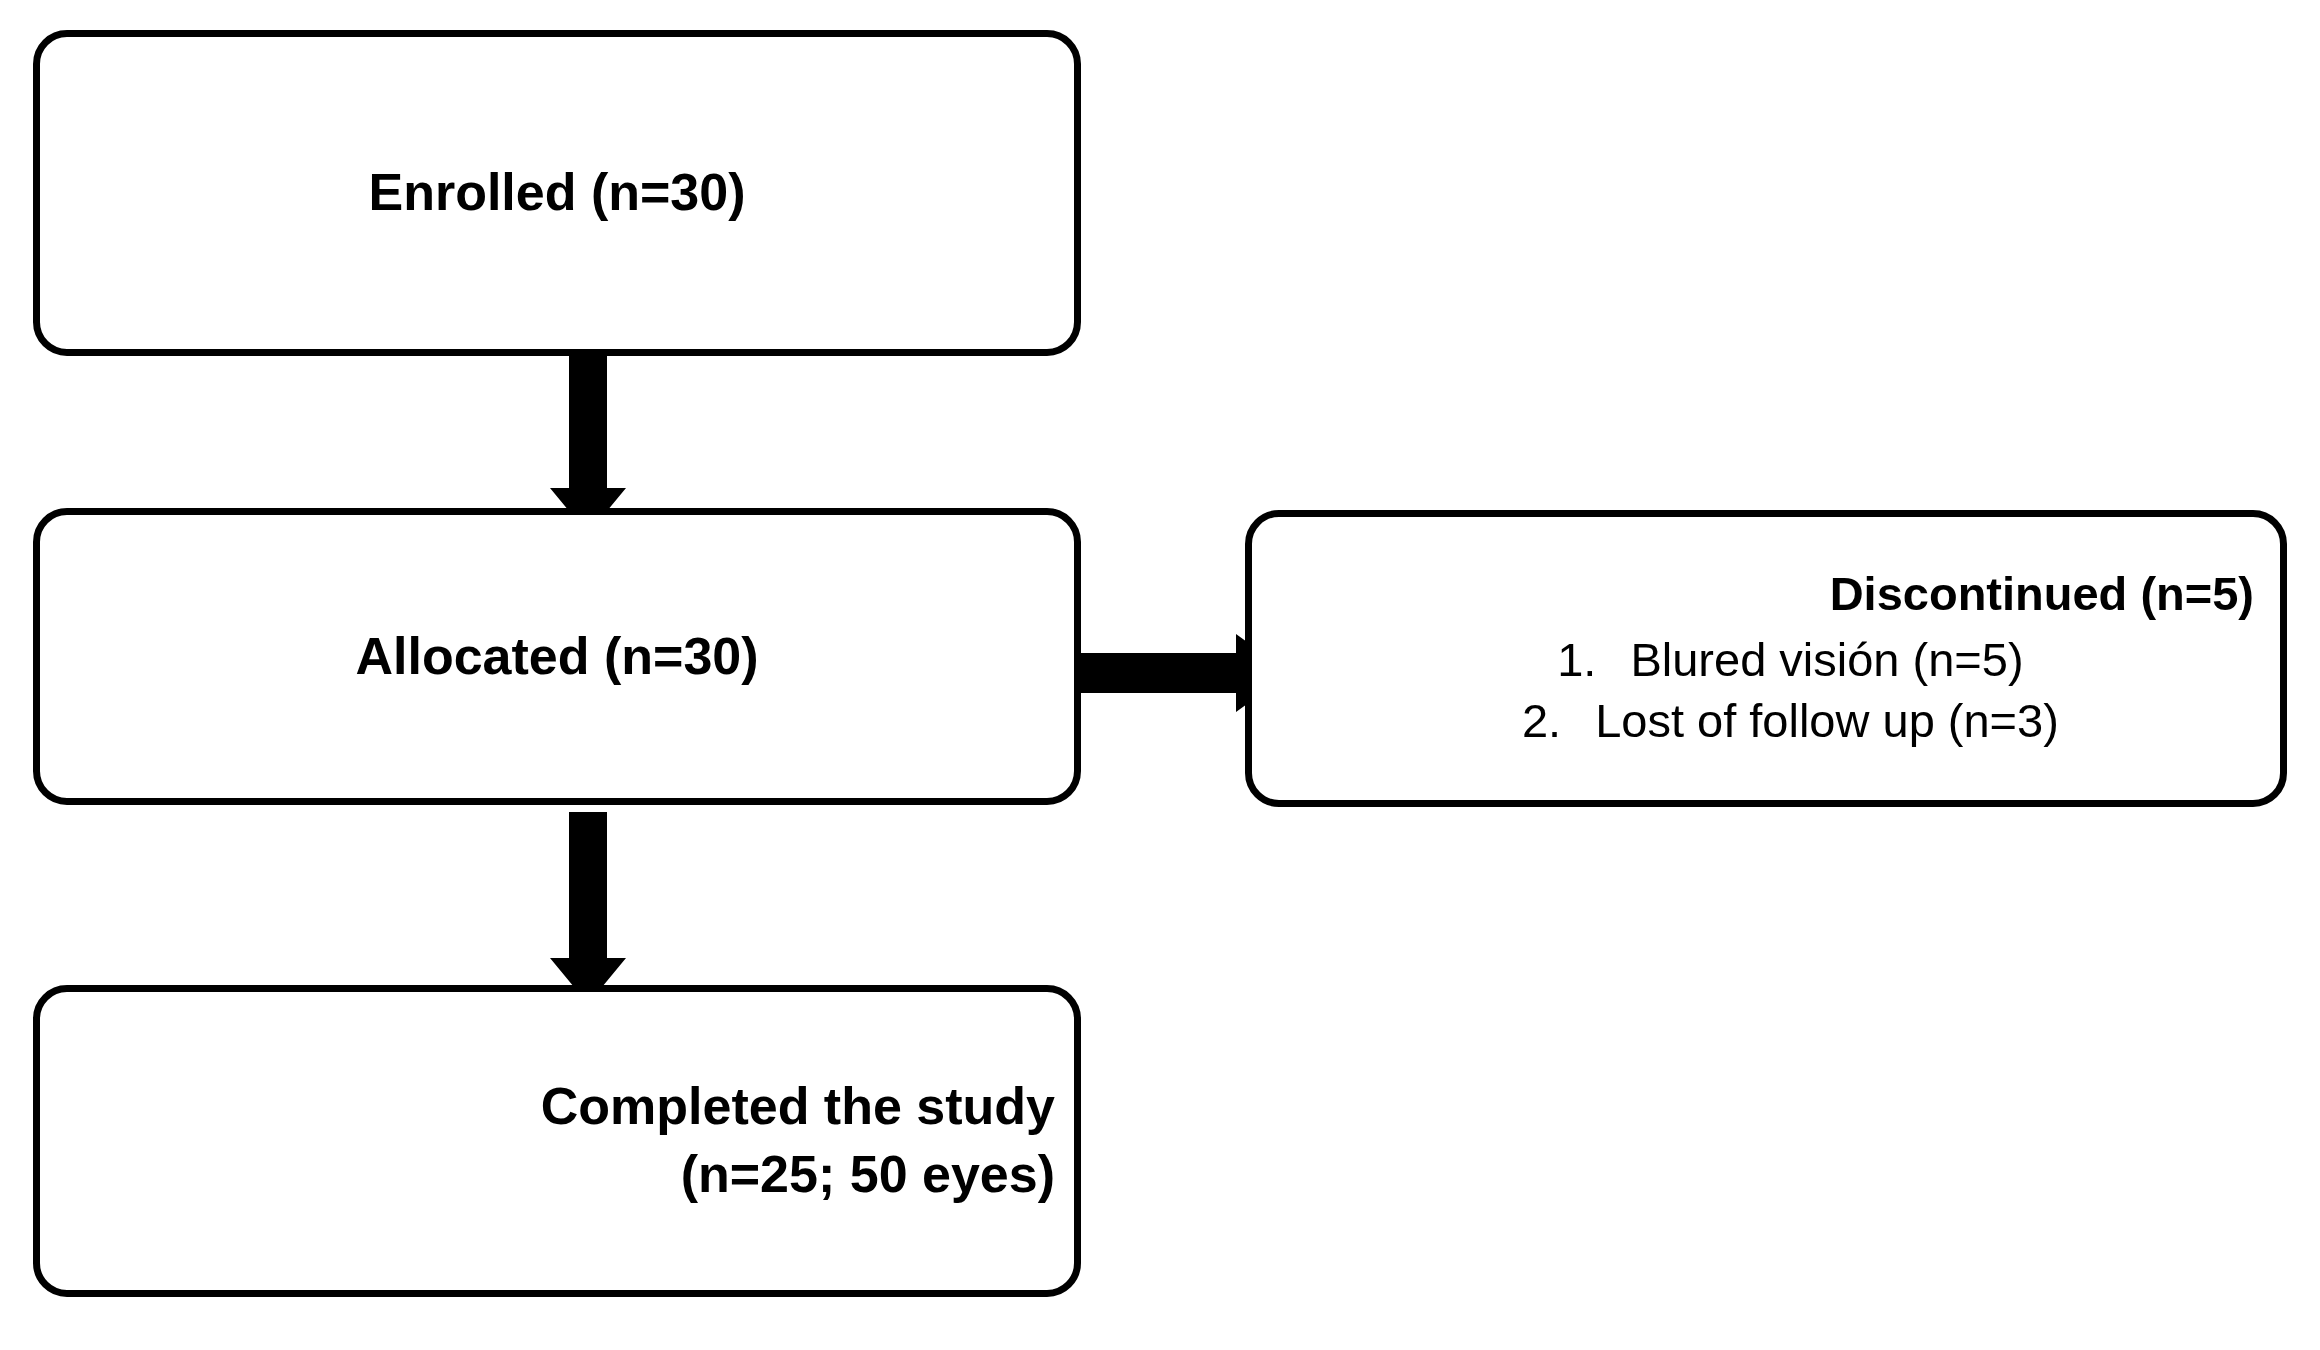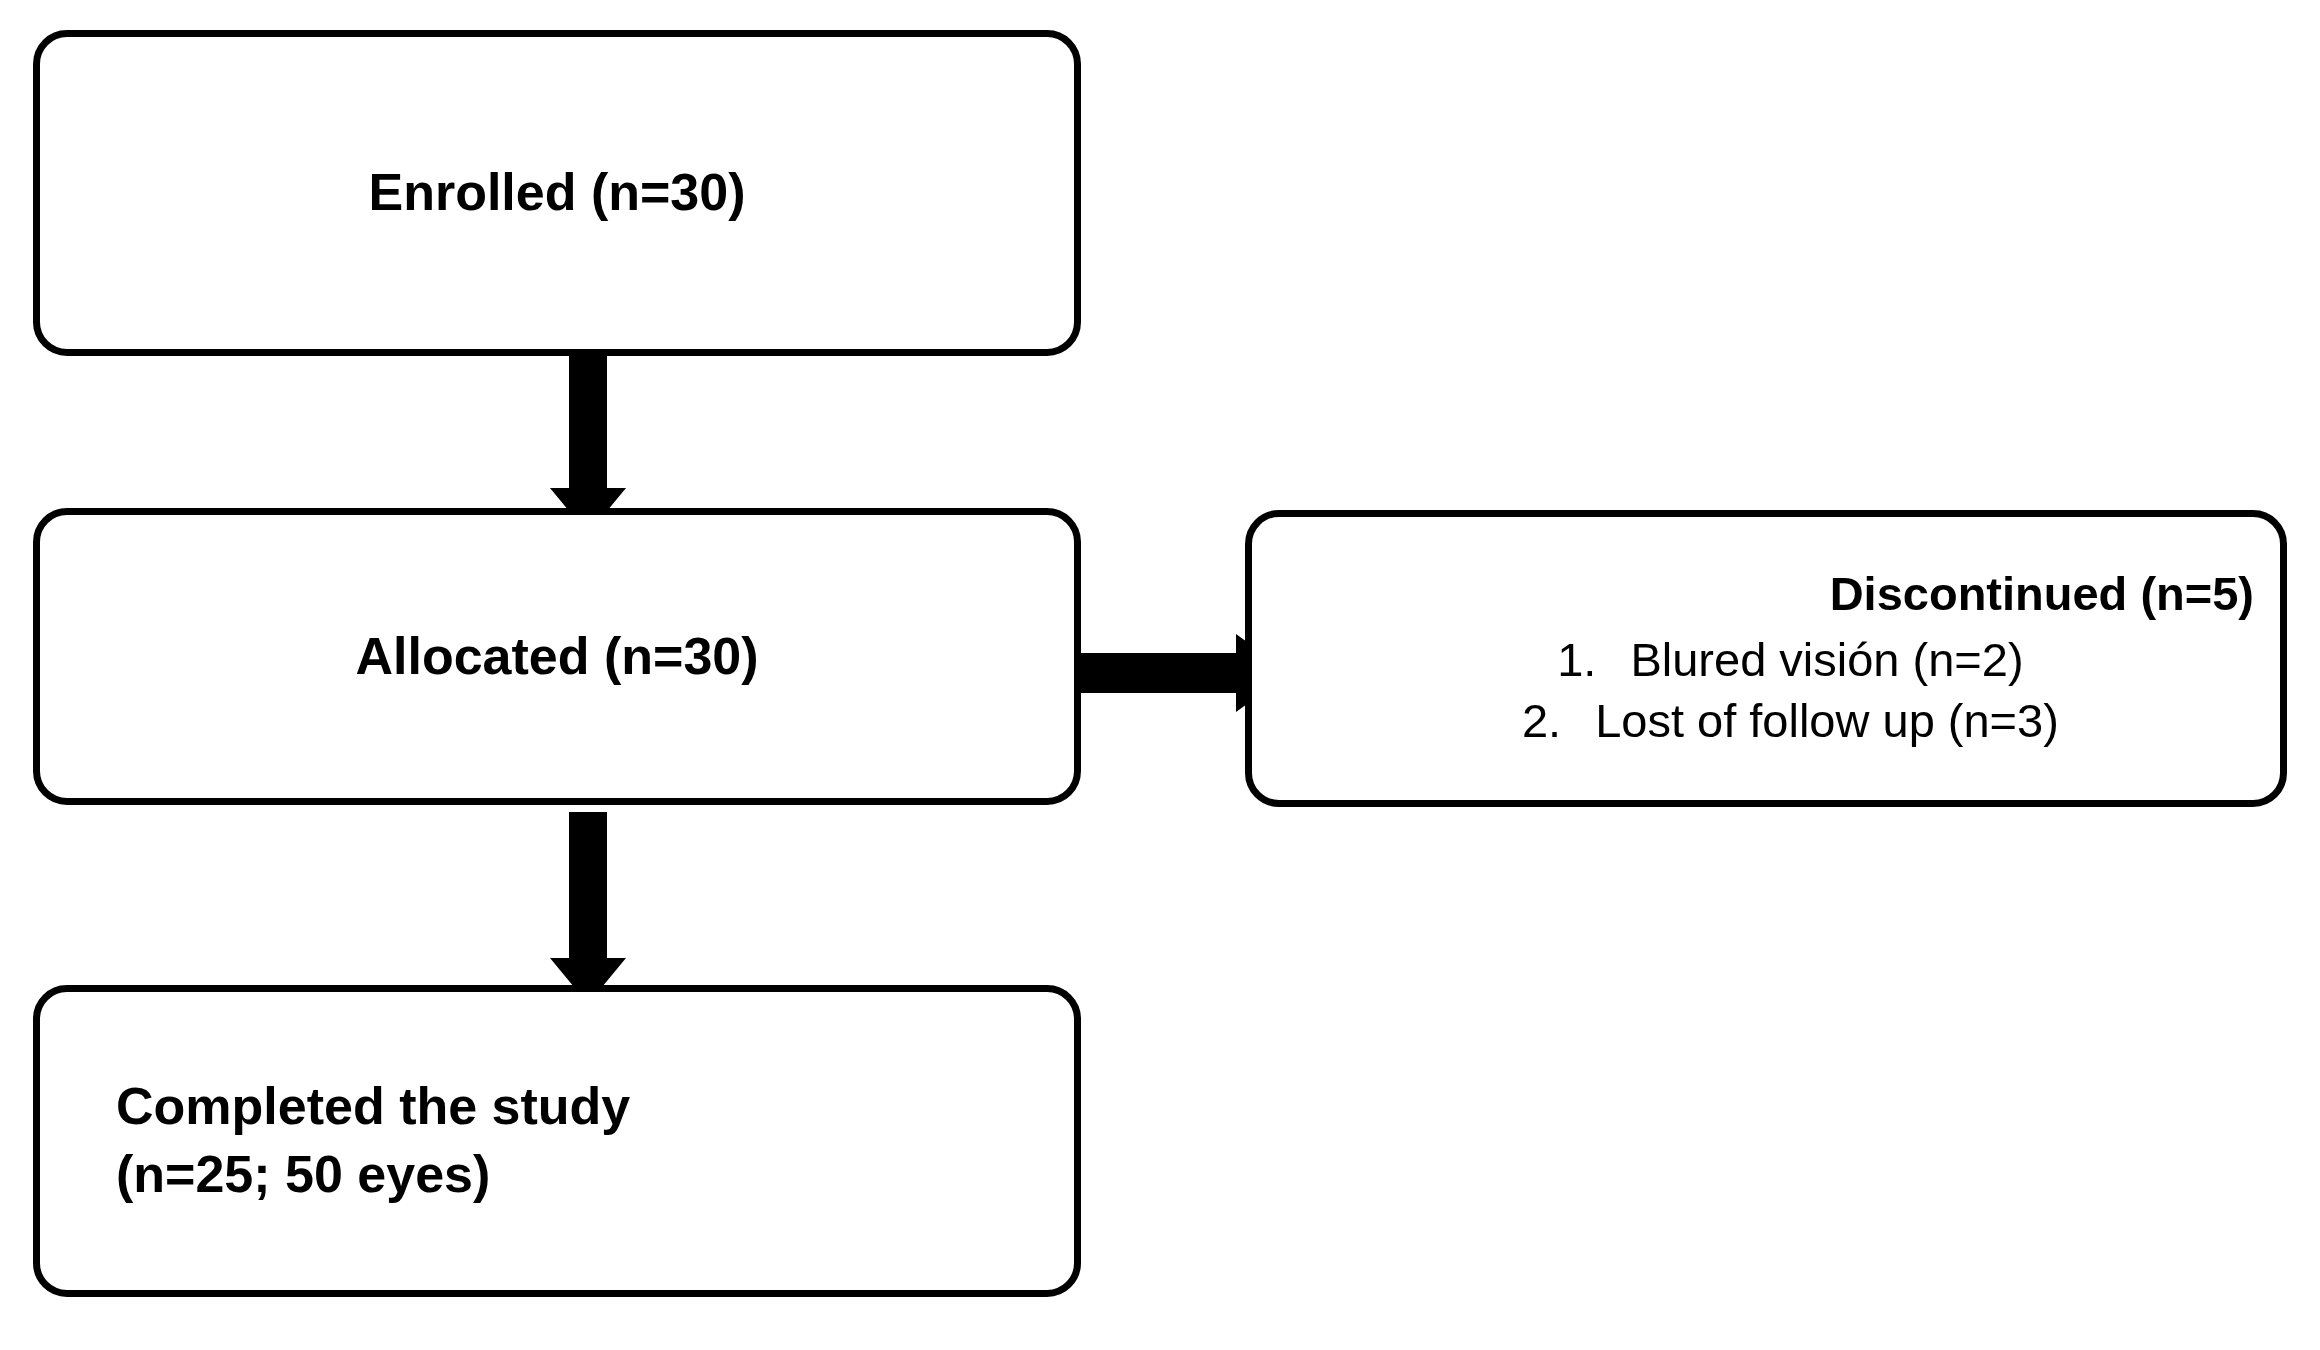--- a/index.html
+++ b/index.html
@@ -77,21 +77,21 @@
   }
 
   
   #node-completed {
     left: 33px;
     top: 985px;
     width: 1048px;
     height: 312px;
   }
   #node-completed .node-inner {
-    text-align: left;
+    text-align: right;
     padding-left: 76px;
   }
   #node-completed .node-line {
     font-size: 52px;
     line-height: 1.30;
   }
 
   
   #node-discontinued {
     left: 1245px;
@@ -204,21 +204,21 @@
       <div class="node-line bold">(n=25; 50 eyes)</div>
     </div>
   </div>
 
   <div class="node" id="node-discontinued">
     <div class="node-inner">
       <div class="disc-title">Discontinued (n=5)</div>
       <ol class="disc-list">
         <li>
           <span class="disc-num">1.</span>
-          <span class="disc-text">Blured visión (n=2)</span>
+          <span class="disc-text">Blured visión (n=5)</span>
         </li>
         <li>
           <span class="disc-num">2.</span>
           <span class="disc-text">Lost of follow up (n=3)</span>
         </li>
       </ol>
     </div>
   </div>
 
 </div>

